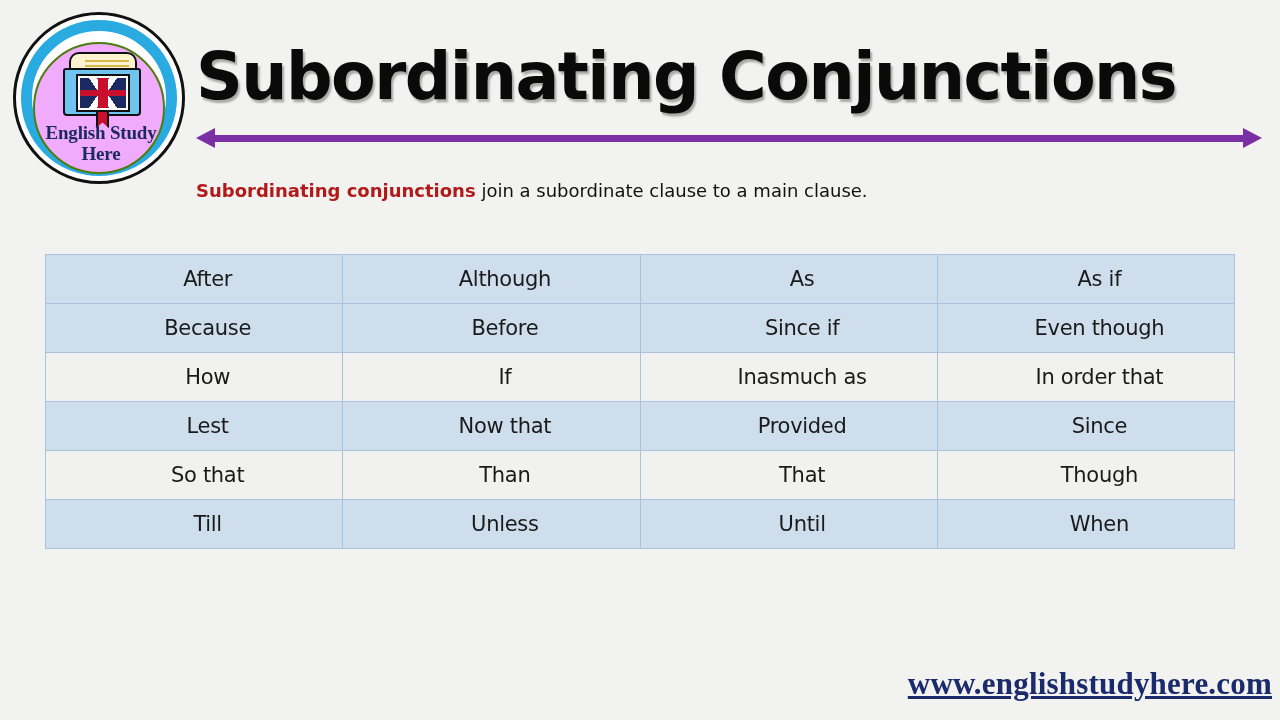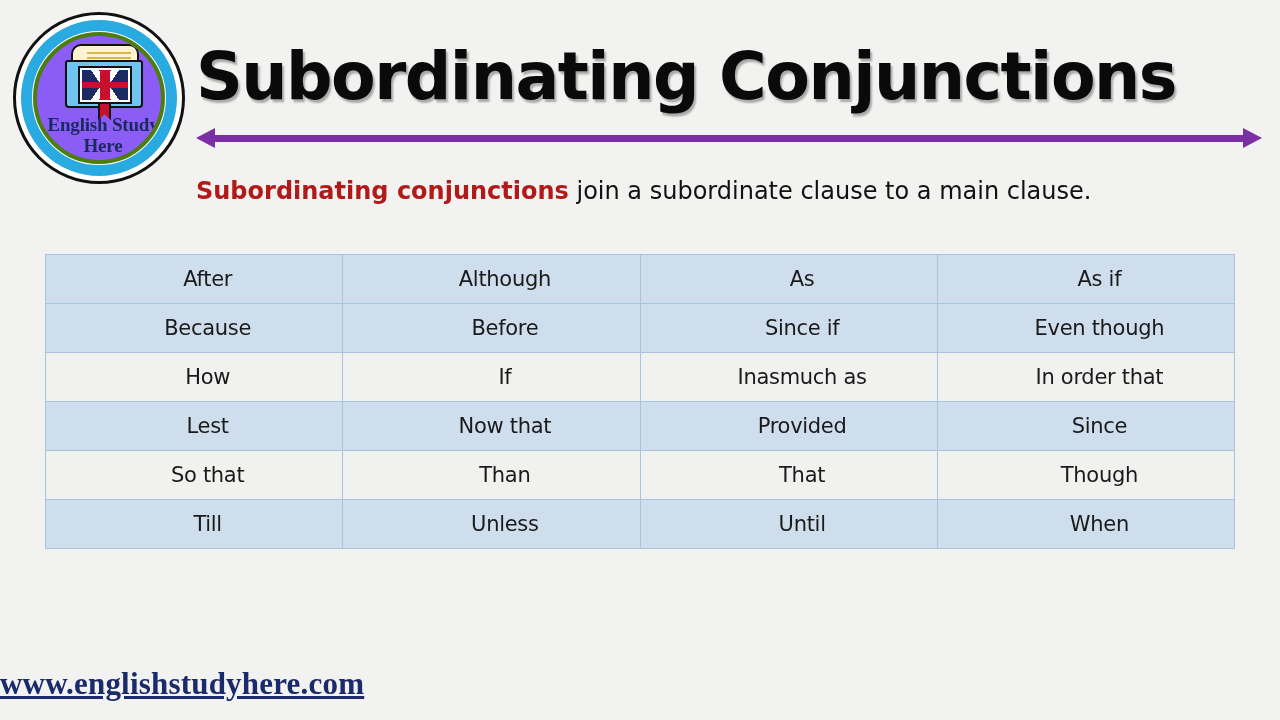--- a/index.html
+++ b/index.html
@@ -36,25 +36,25 @@
   .logo-ring {
     position: absolute;
     left: 5px; top: 5px;
     width: 156px; height: 156px;
     border-radius: 50%;
     border: 11px solid #29abe2;
     box-sizing: border-box;
   }
   .logo-inner {
     position: absolute;
-    left: 17px; top: 17px;
+    left: 17px; top: 27px;
     width: 132px; height: 132px;
     border-radius: 50%;
-    background: #8b5cf6;
-    border: 4px solid #4d7c0f;
+    background: #f0abfc;
+    border: 2px solid #4d7c0f;
     box-sizing: border-box;
     overflow: hidden;
   }
   .book {
     position: absolute;
     left: 28px; top: 8px;
     width: 78px; height: 70px;
   }
   .book-pages {
     position: absolute;
@@ -172,21 +172,21 @@
     right: 0;
     border-left: 19px solid #7b2fa5;
   }
 
   
   .subtitle {
     position: absolute;
     left: 196px; top: 176px;
     width: 1060px;
     font-family: "DejaVu Sans", sans-serif;
-    font-size: 24px;
+    font-size: 18px;
     line-height: 30px;
     color: #111111;
     white-space: nowrap;
   }
   .subtitle .hl {
     color: #b21a1a;
     font-weight: bold;
   }
 
   
@@ -214,21 +214,21 @@
     padding-left: 28px;
   }
   tr.odd td { background: #cfdeed; }
   tr.even td { background: #f1f1f0; }
 
   
   .footer {
     position: absolute;
     left: 0; top: 666px;
     width: 1272px;
-    text-align: left;
+    text-align: right;
   }
   .footer-link {
     font-family: "Liberation Serif", serif;
     font-weight: bold;
     font-size: 31px;
     color: #1b2a6b;
     text-decoration: underline;
     letter-spacing: 0.2px;
   }
 </style>

